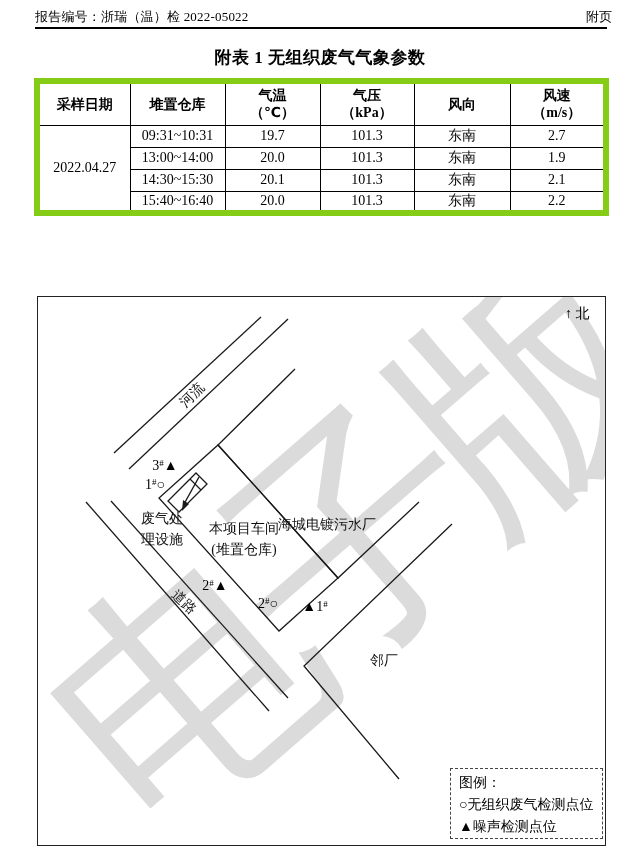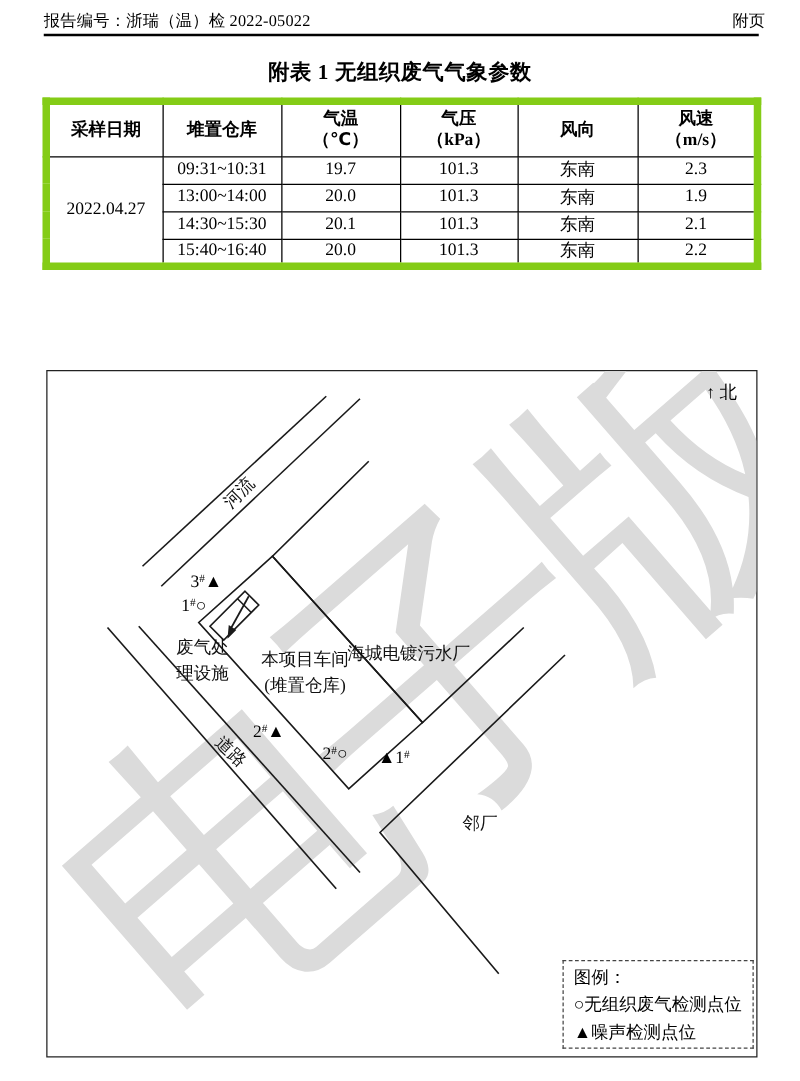--- a/index.html
+++ b/index.html
@@ -101,21 +101,21 @@
           </th>
       </tr>
     </thead>
     <tbody>
       <tr>
         <td rowspan="4">2022.04.27</td>
         <td>09:31~10:31</td>
         <td>19.7</td>
         <td>101.3</td>
         <td>东南</td>
-        <td>2.3</td>
+        <td>2.7</td>
       </tr>
       <tr>
         <td>13:00~14:00</td>
         <td>20.0</td>
         <td>101.3</td>
         <td>东南</td>
         <td>1.9</td>
       </tr>
       <tr>
         <td>14:30~15:30</td>

